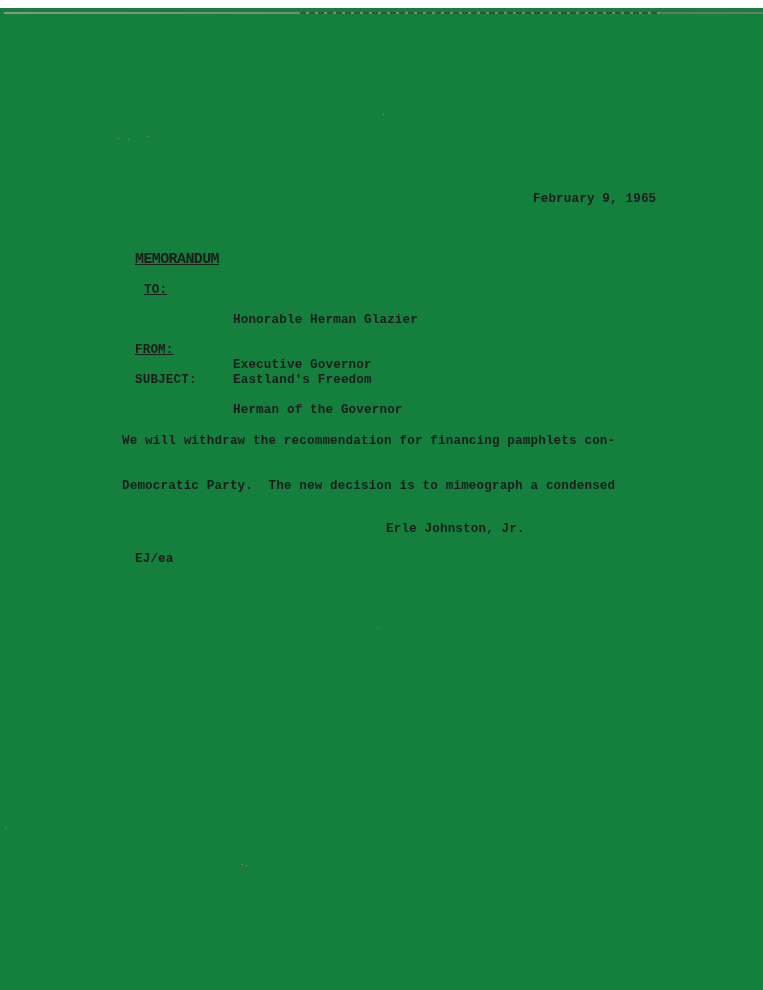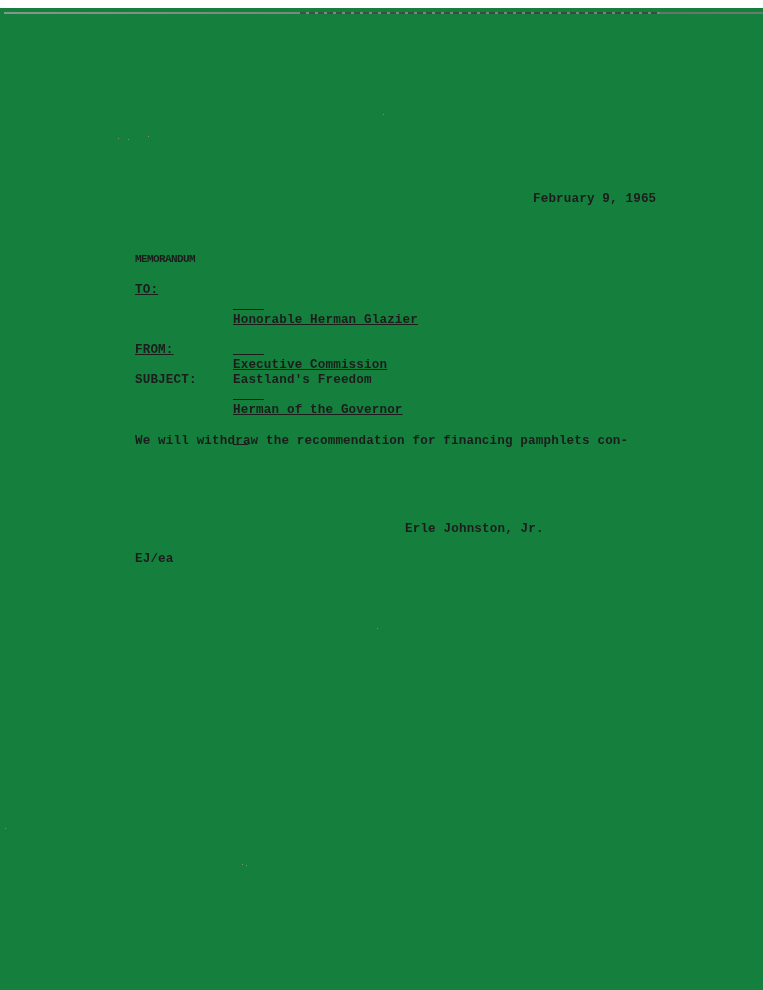--- a/index.html
+++ b/index.html
@@ -52,31 +52,31 @@
     .typed {
       position: absolute;
       font-size: 12.6px;
       font-weight: bold;
       letter-spacing: 0.15px;
       white-space: pre;
       line-height: 15px;
       color: #1c1c1c;
     }
     .date { left: 533px; top: 184px; }
-    .memo-title { left: 135px; top: 244px; font-size: 11px; letter-spacing: -0.6px; }
-    .label-to { left: 135px; top: 275px; text-decoration: underline; }
-    .to-lines { left: 233px; top: 275px; text-decoration: underline; }
+    .memo-title { left: 135px; top: 244px; font-size: 15px; letter-spacing: -0.6px; text-decoration: underline; }
+    .label-to { left: 144px; top: 275px; text-decoration: underline; }
+    .to-lines { left: 233px; top: 275px; }
     .to-lines div { height: 15px; }
     .label-from { left: 135px; top: 335px; text-decoration: underline; }
     .from-value { left: 233px; top: 335px; }
     .label-subject { left: 135px; top: 365px; }
     .subject-value { left: 233px; top: 365px; }
-    .body-text { left: 135px; top: 396px; }
+    .body-text { left: 122px; top: 396px; }
     .body-text div { height: 15px; }
-    .signature { left: 380px; top: 514px; padding-left: 25px; }
+    .signature { left: 361px; top: 514px; padding-left: 25px; }
     .initials { left: 135px; top: 544px; }
     .speck {
       position: absolute;
       width: 1px; height: 1px;
       background: #888;
     }
   </style>
 </head>
 <body>
 
@@ -84,31 +84,32 @@
   <div class="top-rule"></div>
   <div class="top-rule-dark"></div>
 
   <div class="typed date">February 9, 1965</div>
 
   <div class="typed memo-title">MEMORANDUM</div>
 
   <div class="typed label-to">TO:</div>
   <div class="typed to-lines">
     <div>Honorable Herman Glazier</div>
-    <div>Executive Commission</div>
+    <div>Executive Governor</div>
     <div>Herman of the Governor</div>
   </div>
 
   <div class="typed label-from">FROM:</div>
 
   <div class="typed label-subject">SUBJECT:</div>
   <div class="typed subject-value">Eastland's Freedom</div>
 
   <div class="typed body-text">
     <div>We will withdraw the recommendation for financing pamphlets con-</div>
+    <div>Democratic Party.  The new decision is to mimeograph a condensed</div>
   </div>
 
   <div class="typed signature">Erle Johnston, Jr.</div>
 
   <div class="typed initials">EJ/ea</div>
 
   <div class="speck" style="left:383px;top:106px;"></div>
   <div class="speck" style="left:118px;top:130px;"></div>
   <div class="speck" style="left:128px;top:131px;"></div>
   <div class="speck" style="left:148px;top:128px;"></div>

